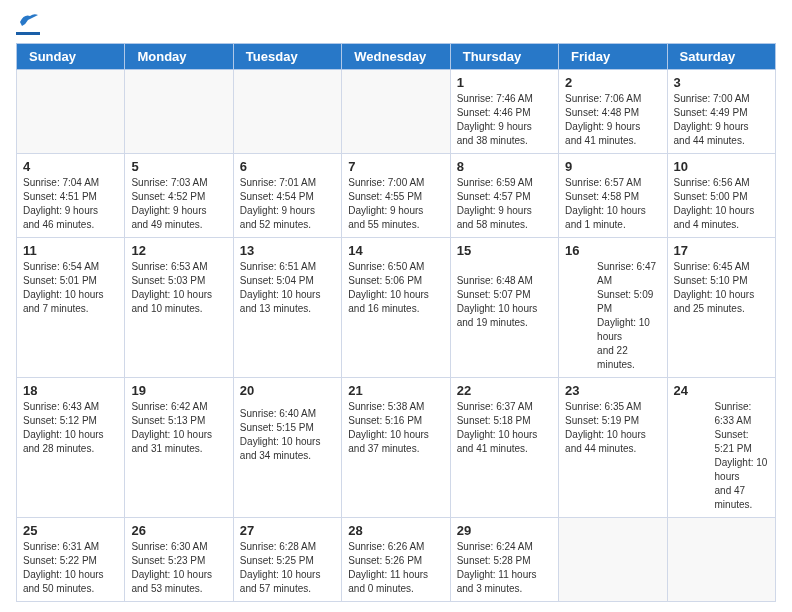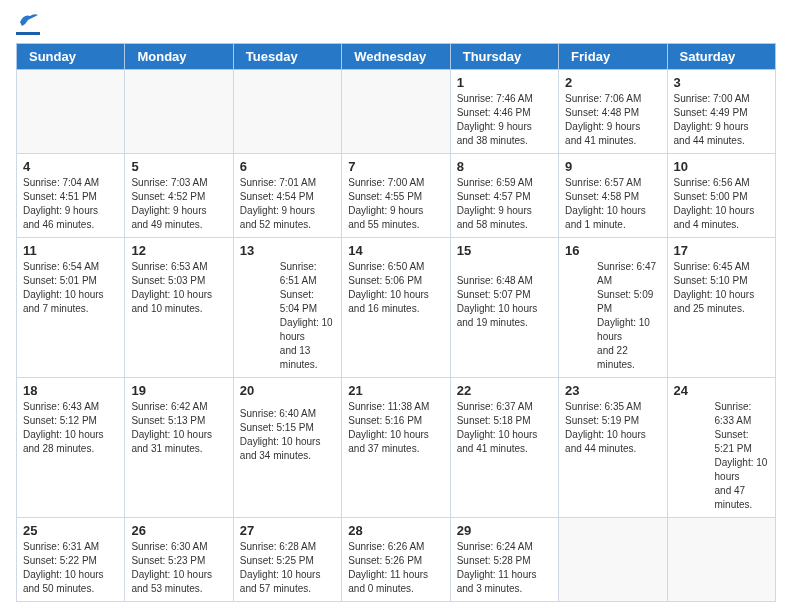--- a/index.html
+++ b/index.html
@@ -209,21 +209,21 @@
         </td>
         <td>
           <span class="day-num">12</span>
           <div class="day-detail" style="white-space: pre-line;">Sunrise: 6:53 AM
 Sunset: 5:03 PM
 Daylight: 10 hours
 and 10 minutes.</div>
         </td>
         <td>
           <span class="day-num">13</span>
-          <div class="day-detail" style="white-space: pre-line; margin-left: 40px;">Sunrise: 6:51 AM
+          <div class="day-detail" style="white-space: pre-line;">Sunrise: 6:51 AM
 Sunset: 5:04 PM
 Daylight: 10 hours
 and 13 minutes.</div>
         </td>
         <td>
           <span class="day-num">14</span>
           <div class="day-detail" style="white-space: pre-line;">Sunrise: 6:50 AM
 Sunset: 5:06 PM
 Daylight: 10 hours
 and 16 minutes.</div>
@@ -267,21 +267,21 @@
         </td>
         <td>
           <span class="day-num">20</span>
           <div class="day-detail" style="white-space: pre-line; margin-top: 9px;">Sunrise: 6:40 AM
 Sunset: 5:15 PM
 Daylight: 10 hours
 and 34 minutes.</div>
         </td>
         <td>
           <span class="day-num">21</span>
-          <div class="day-detail" style="white-space: pre-line;">Sunrise: 11:38 AM
+          <div class="day-detail" style="white-space: pre-line;">Sunrise: 5:38 AM
 Sunset: 5:16 PM
 Daylight: 10 hours
 and 37 minutes.</div>
         </td>
         <td>
           <span class="day-num">22</span>
           <div class="day-detail" style="white-space: pre-line;">Sunrise: 6:37 AM
 Sunset: 5:18 PM
 Daylight: 10 hours
 and 41 minutes.</div>

